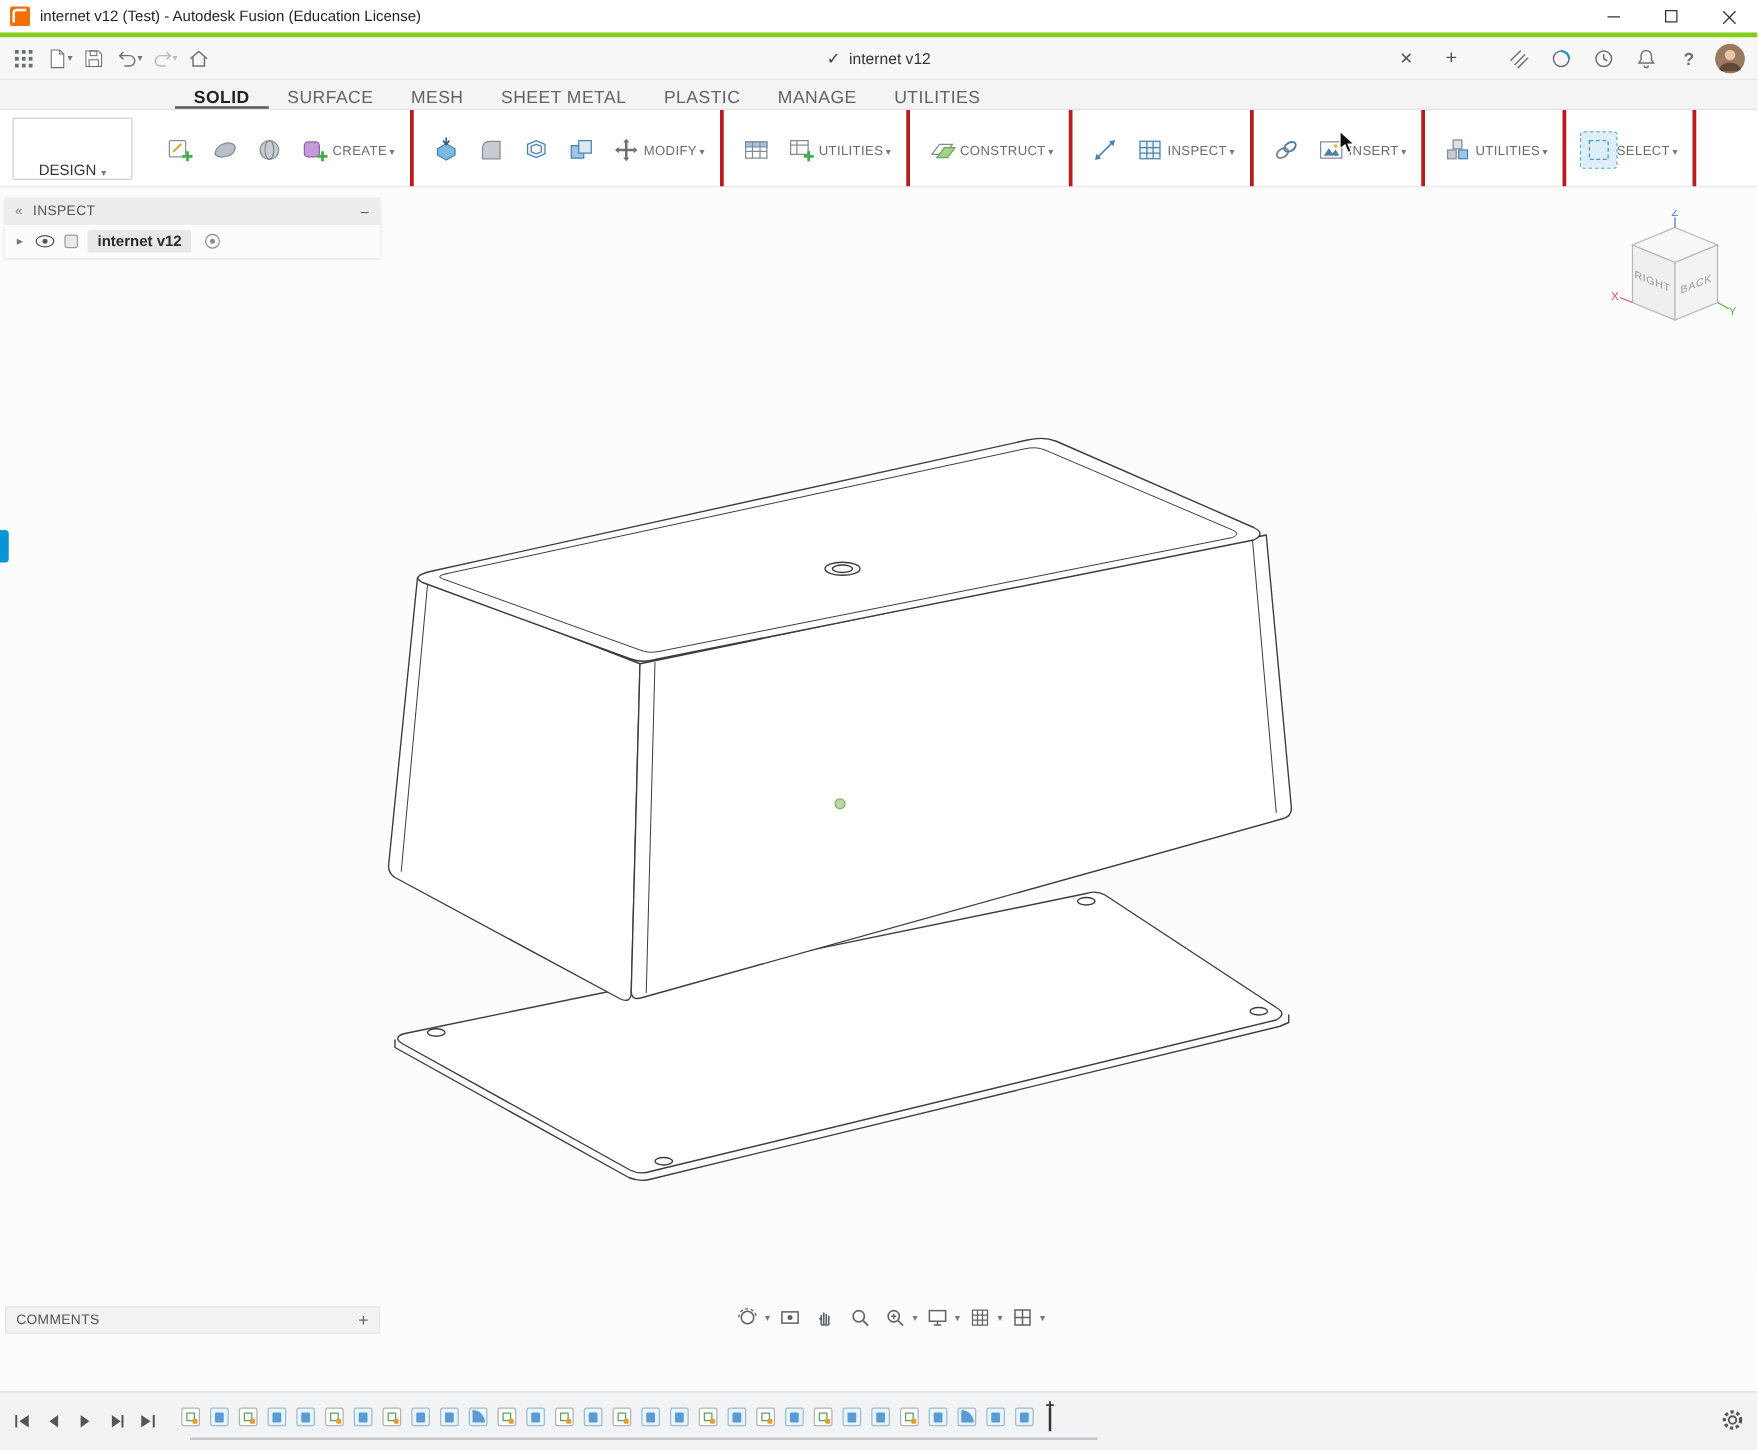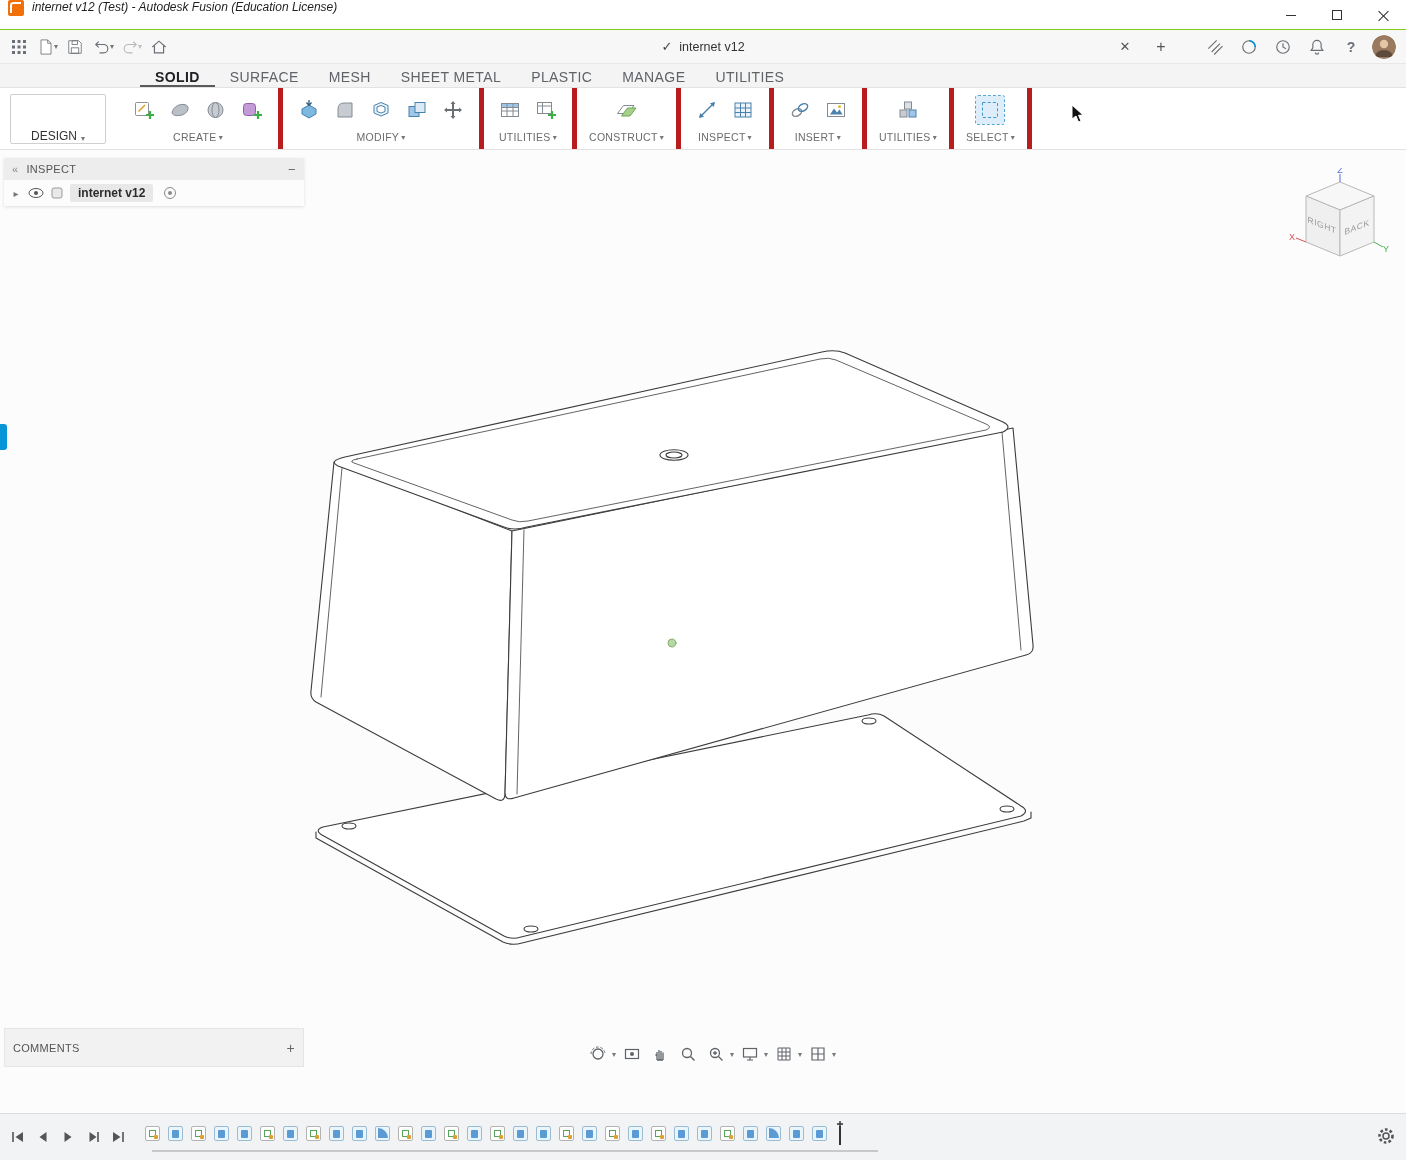--- a/index.html
+++ b/index.html
@@ -1,22 +1,22 @@
 <!DOCTYPE html>
 <html><head>
 <meta charset="utf-8">
 <style>
   * { box-sizing: border-box; margin: 0; padding: 0; }
   html,body { width:1406px; height:1160px; overflow:hidden; background:#fff;
     font-family:"Liberation Sans","DejaVu Sans",sans-serif; color:#333; }
   svg { display:block; }
 
   
-  .titlebar { height:30px; background:#fff; border-bottom:1px solid #84cc16;
-    display:flex; align-items:flex-start; padding-left:8px;font-style:italic; }
+  .titlebar { height:30px; background:#fff; border-bottom:4px solid #84cc16;
+    display:flex; align-items:center; padding-left:8px; }
   .app-icon { width:16px; height:16px; margin-right:8px; }
   .win-title { font-size:12px; color:#1f1f1f; }
   .win-controls { margin-left:auto; display:flex; height:30px; }
   .win-btn { width:46px; height:30px; display:flex; align-items:center; justify-content:center; cursor:default; }
   .glyph-min { width:10px; height:1px; background:#333; display:block; }
   .glyph-max { width:10px; height:10px; border:1px solid #333; display:block; }
   .glyph-close { position:relative; width:11px; height:11px; display:block; }
   .glyph-close::before,.glyph-close::after { content:""; position:absolute; left:5px; top:-1px;
     width:1px; height:14px; background:#333; }
   .glyph-close::before { transform:rotate(45deg); }
@@ -40,22 +40,22 @@
   .ribbon-tabs { height:24px; background:#f4f4f5; display:flex; align-items:stretch;
     padding-left:140px; border-bottom:1px solid #e3e3e4; }
   .rtab { padding:5px 15px 3px; font-size:14px; color:#5f6368; letter-spacing:.4px; }
   .rtab.active { color:#202124; font-weight:bold; border-bottom:2px solid #5a5a5a; }
 
   
   .ribbon { height:62px; background:#fff; border-bottom:1px solid #e3e3e4;
     display:flex; align-items:stretch; padding-left:10px; position:relative; }
   .design-btn { align-self:center; width:96px; height:50px; border:1px solid #cfcfcf; border-radius:2px;
     display:flex; align-items:flex-end; justify-content:center; gap:6px; font-size:12px; color:#333; margin-right:12px; }
-  .rgroup { display:flex; flex-direction:column; align-items:center;
-    padding:4px 12px 2px; border-right:5px solid #b91c1c; }
+  .rgroup { display:flex; align-items:center;
+    padding:4px 12px 2px; border-right:3px solid #b91c1c; }
   .rgroup:last-child { border-right:none; }
   .ricons { display:flex; align-items:center; gap:8px; height:36px; }
   .ricon { width:28px; height:28px; display:flex; align-items:center; justify-content:center; border-radius:2px; }
   .ricon.hl { background:#ddeefa; outline:1px dashed #58a6d6; }
   .glabel { font-size:10.5px; color:#6b6b6b; margin-top:3px; letter-spacing:.3px; display:flex; gap:4px; align-items:center; }
   .ribbon-cursor { position:absolute; left:1070px; top:16px; pointer-events:none; }
 
   
   .canvas { position:relative; height:963px; background:#fcfcfd; }
   .model-svg { position:absolute; inset:0; pointer-events:none; }
@@ -68,21 +68,21 @@
   .b-collapse { color:#888; font-size:11px; }
   .b-min { margin-left:auto; color:#666; font-size:13px; }
   .browser-item { height:26px; display:flex; align-items:center; gap:6px; padding:0 6px; font-size:12px; }
   .b-expand { color:#777; font-size:10px; width:12px; text-align:center; }
   .b-label { font-weight:bold; color:#2c2c2c; background:#e8e8e8; padding:2px 8px; border-radius:2px; }
 
   
   .viewcube { position:absolute; right:14px; top:18px; width:112px; height:112px; }
 
   
-  .comments { position:absolute; left:4px; bottom:46px; width:300px; height:39px;
+  .comments { position:absolute; left:4px; bottom:46px; width:300px; height:22px;
     background:#f2f2f3; border:1px solid #e5e5e6; display:flex; align-items:center;
     padding:0 8px; font-size:11px; color:#555; letter-spacing:.3px; }
   .c-add { margin-left:auto; font-size:14px; color:#666; }
 
   
   .navbar { position:absolute; left:586px; bottom:48px; display:flex; align-items:center; gap:4px; }
   .nicon { width:24px; height:22px; display:flex; align-items:center; justify-content:center; border-radius:2px; }
 
   .edge-handle { position:absolute; left:0; top:274px; width:7px; height:26px;
     background:#0696d7; border-radius:0 3px 3px 0; }

